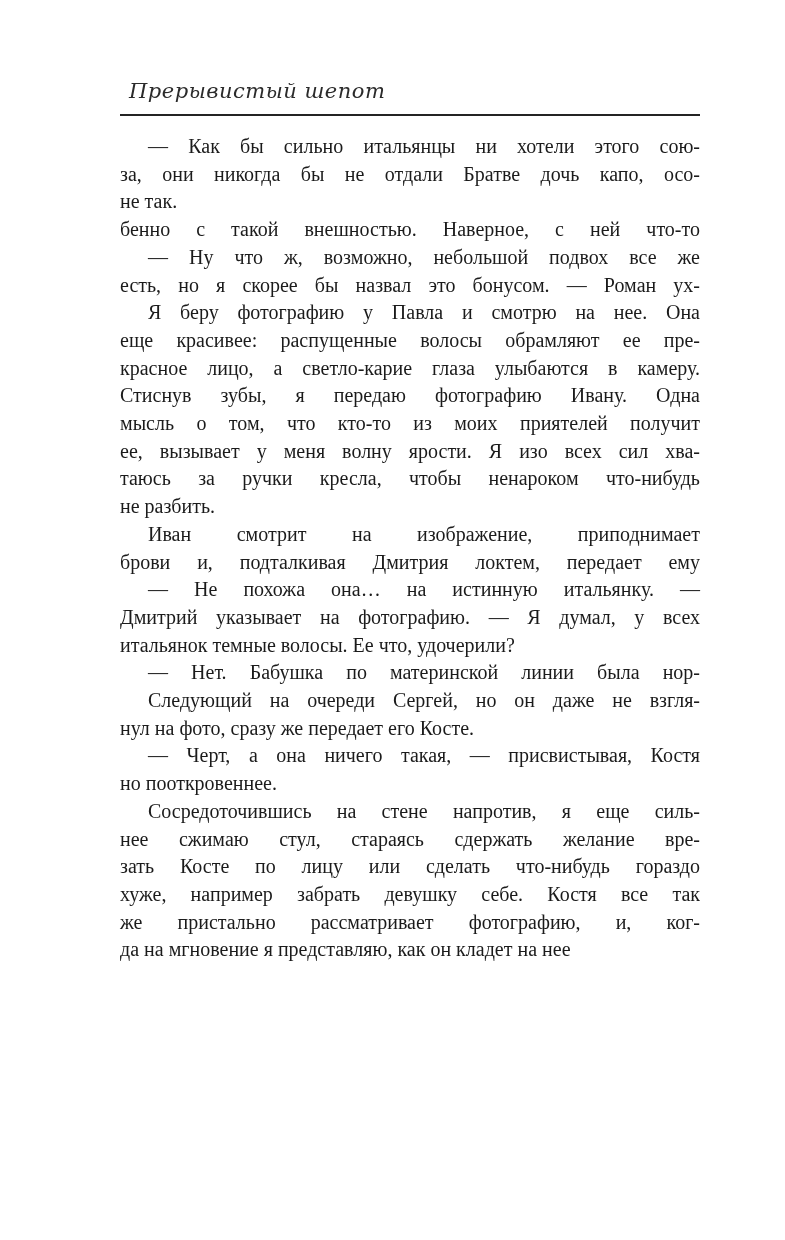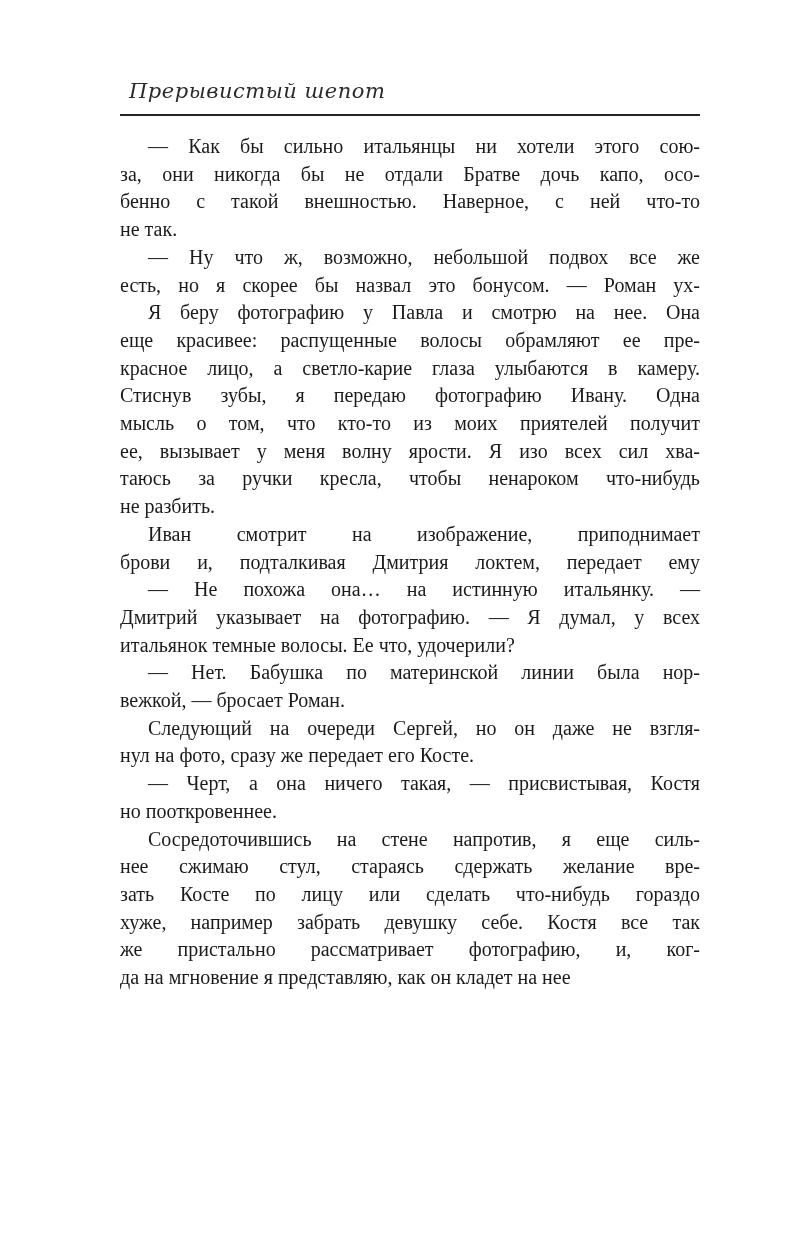--- a/index.html
+++ b/index.html
@@ -71,22 +71,22 @@
 </head>
 <body>
 
 <div class="page">
   <div class="running-head">Прерывистый шепот</div>
   <div class="head-rule"></div>
   <div class="body-text" id="body-text">
       <div class="paragraph">
         <div class="line para-first">— Как бы сильно итальянцы ни хотели этого сою-</div>
         <div class="line">за, они никогда бы не отдали Братве дочь капо, осо-</div>
+        <div class="line para-last">не так.</div>
         <div class="line">бенно с такой внешностью. Наверное, с ней что-то</div>
-        <div class="line para-last">не так.</div>
       </div>
       <div class="paragraph">
         <div class="line para-first">— Ну что ж, возможно, небольшой подвох все же</div>
         <div class="line">есть, но я скорее бы назвал это бонусом. — Роман ух-</div>
       </div>
       <div class="paragraph">
         <div class="line para-first">Я беру фотографию у Павла и смотрю на нее. Она</div>
         <div class="line">еще красивее: распущенные волосы обрамляют ее пре-</div>
         <div class="line">красное лицо, а светло-карие глаза улыбаются в камеру.</div>
         <div class="line">Стиснув зубы, я передаю фотографию Ивану. Одна</div>
@@ -99,21 +99,20 @@
         <div class="line para-first">Иван смотрит на изображение, приподнимает</div>
         <div class="line">брови и, подталкивая Дмитрия локтем, передает ему</div>
       </div>
       <div class="paragraph">
         <div class="line para-first">— Не похожа она… на истинную итальянку. —</div>
         <div class="line">Дмитрий указывает на фотографию. — Я думал, у всех</div>
         <div class="line para-last">итальянок темные волосы. Ее что, удочерили?</div>
       </div>
       <div class="paragraph">
         <div class="line para-first">— Нет. Бабушка по материнской линии была нор-</div>
-        <div class="line para-last">вежкой, — бросает Роман.</div>
       </div>
       <div class="paragraph">
         <div class="line para-first">Следующий на очереди Сергей, но он даже не взгля-</div>
         <div class="line para-last">нул на фото, сразу же передает его Косте.</div>
       </div>
       <div class="paragraph">
         <div class="line para-first">— Черт, а она ничего такая, — присвистывая, Костя</div>
         <div class="line para-last">но пооткровеннее.</div>
       </div>
       <div class="paragraph">

